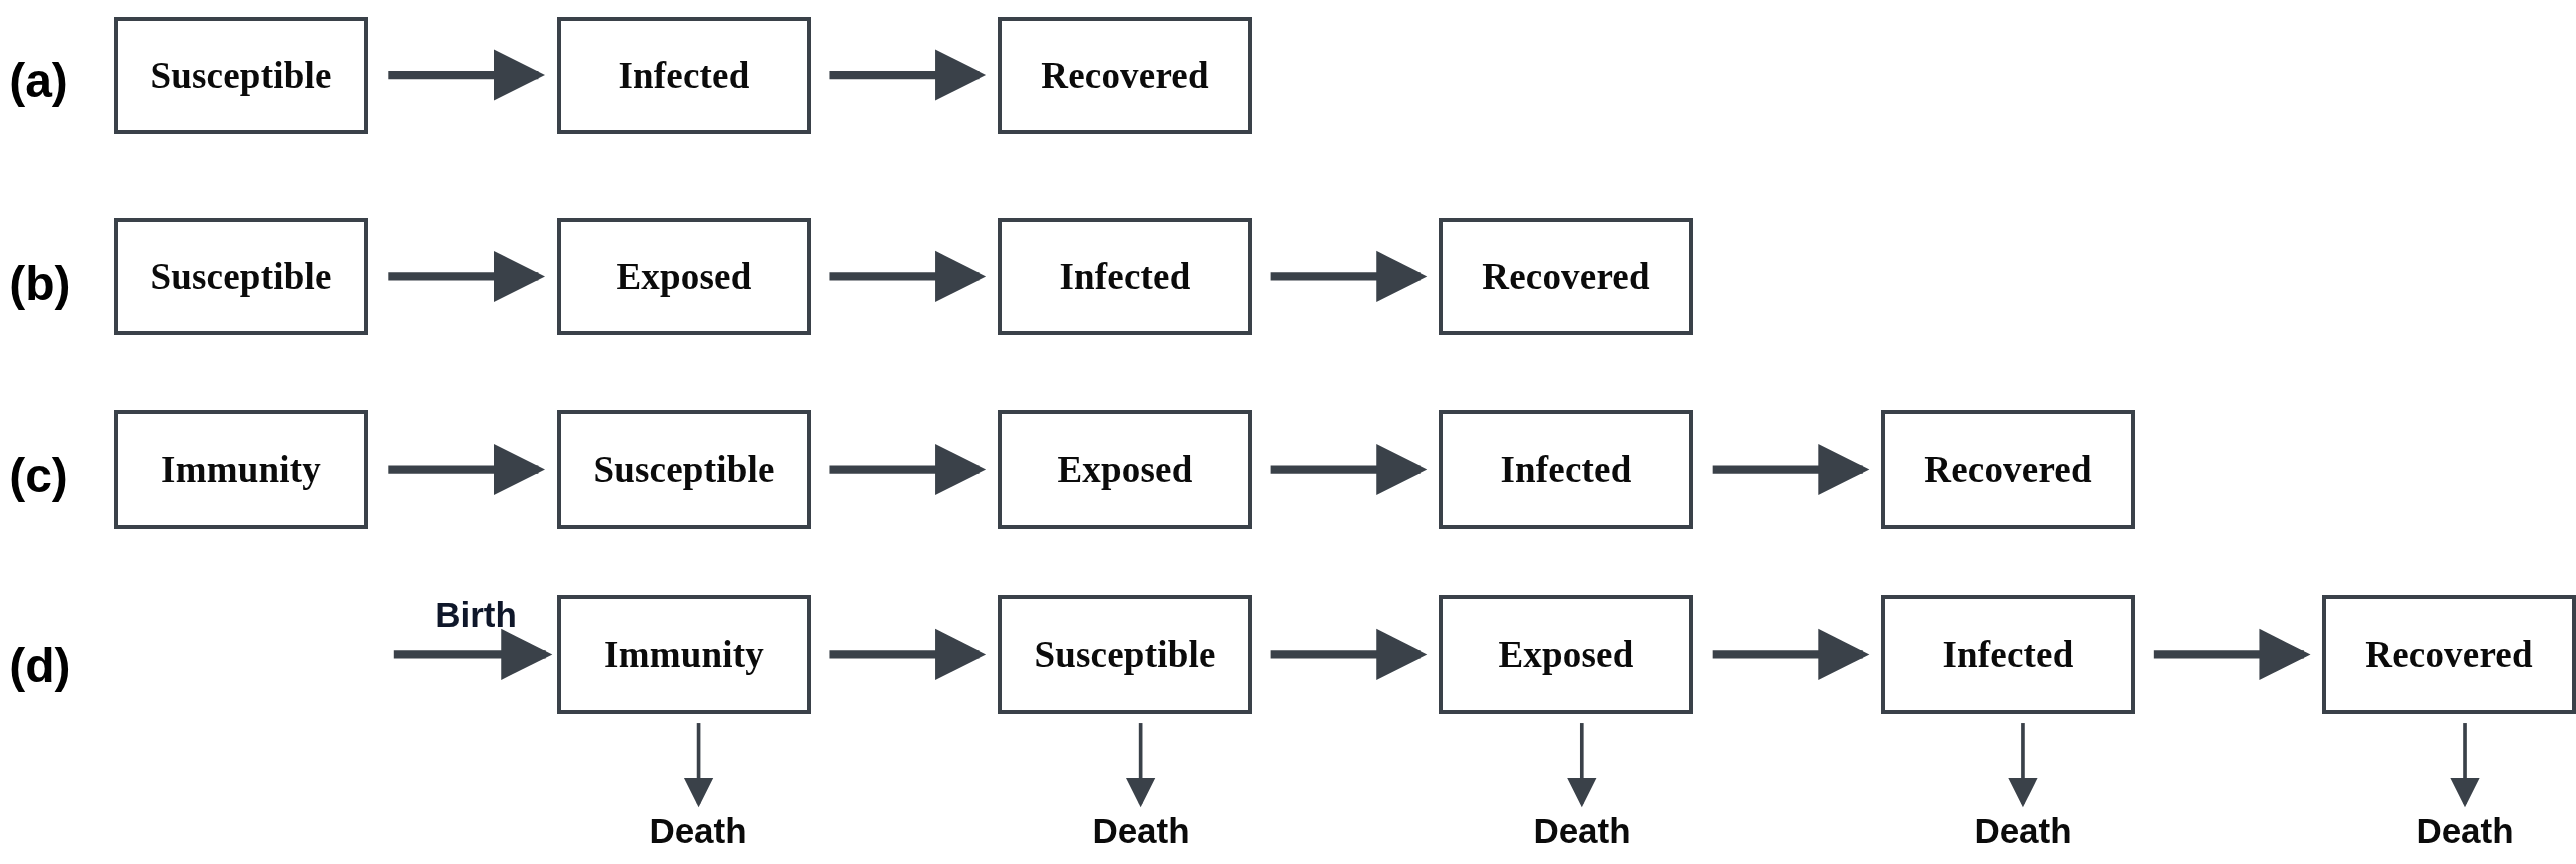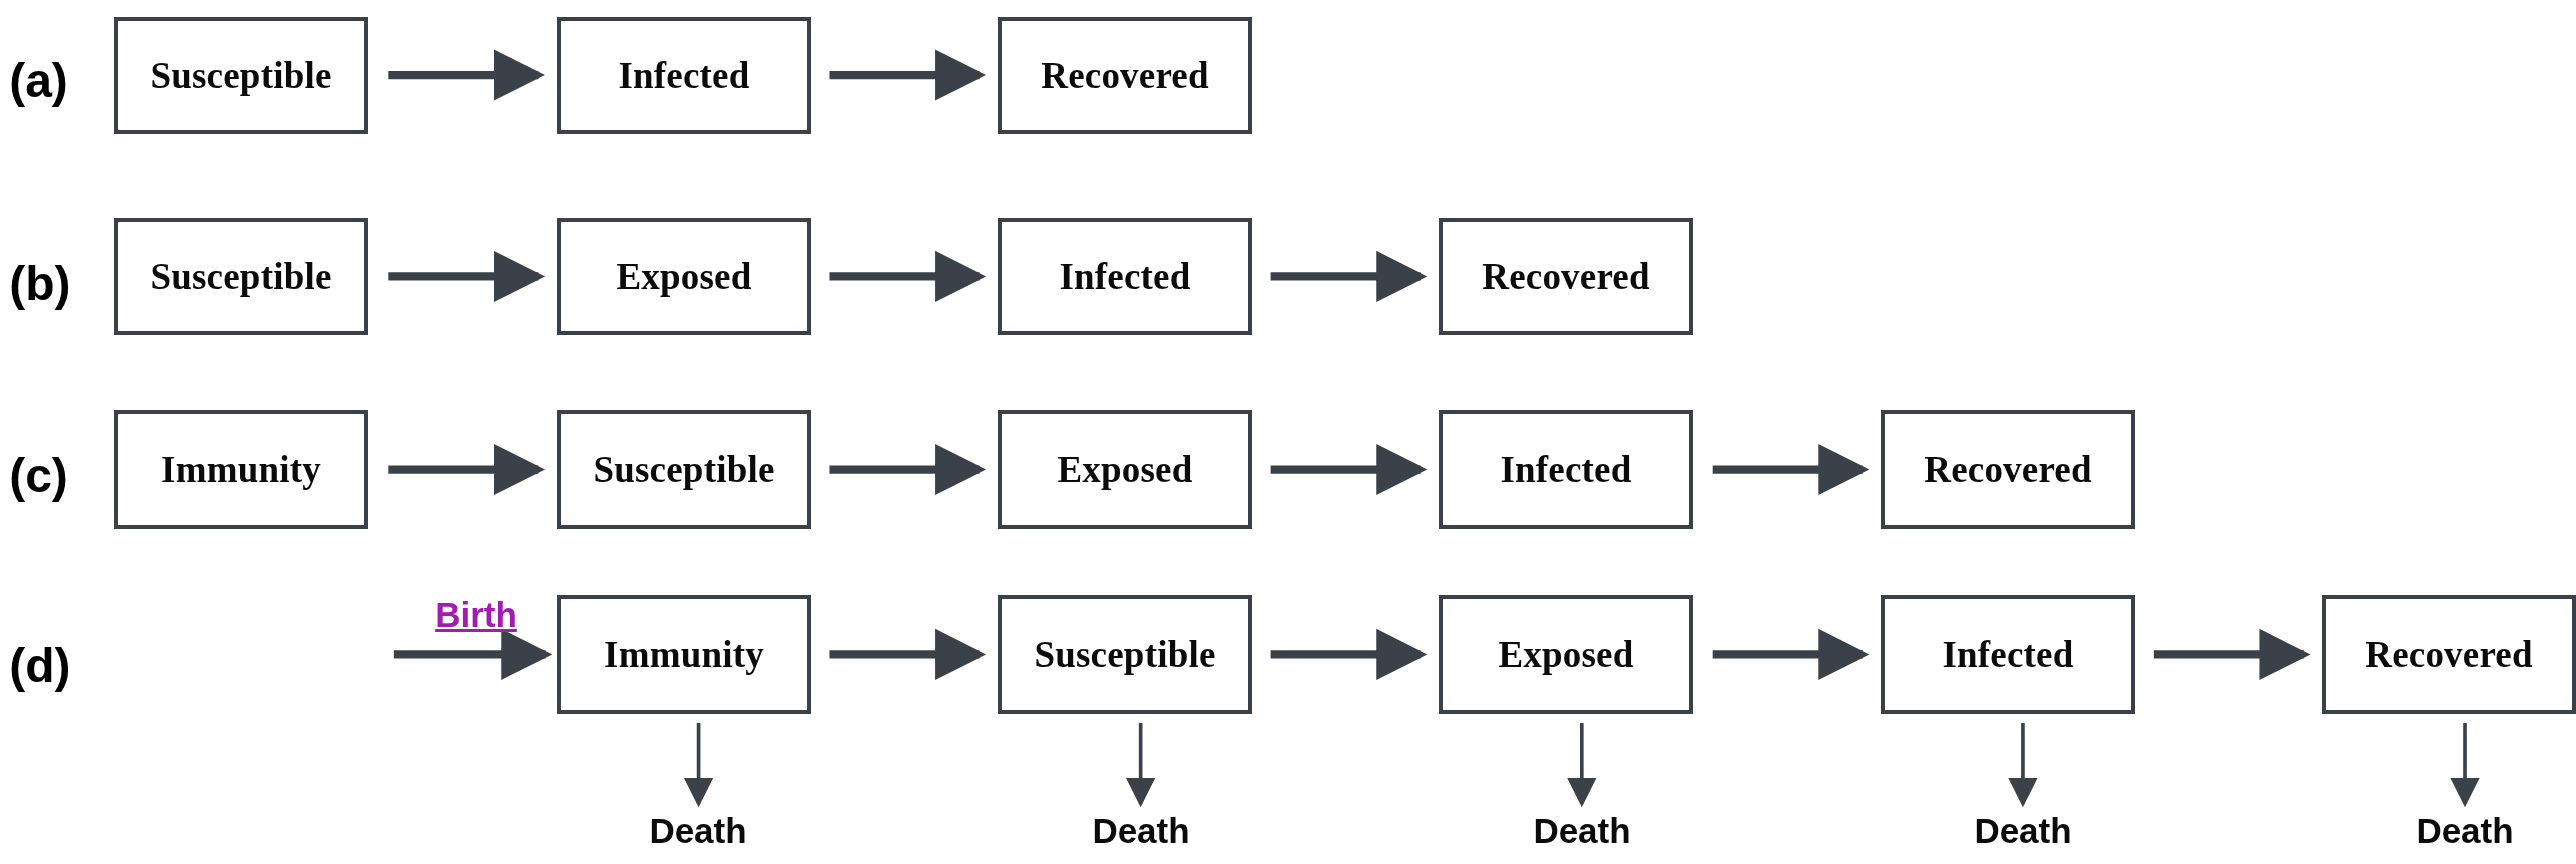--- a/index.html
+++ b/index.html
@@ -38,24 +38,23 @@
     font-weight: bold;
     color: #0b0b0b;
     white-space: nowrap;
     letter-spacing: 0.2px;
     font-family: Liberation Serif, serif;
   }
   .edge-label {
     position: absolute;
     font-size: 35px;
     font-weight: bold;
-    color: #a21caf;
+    color: #0f172a;
     white-space: nowrap;
     transform: translate(-50%, -50%);
-    text-decoration: underline;
   }
   .death-label {
     position: absolute;
     font-size: 35px;
     font-weight: bold;
     color: #0b0b0b;
     white-space: nowrap;
     transform: translate(-50%, -50%);
   }
   svg.arrows {

